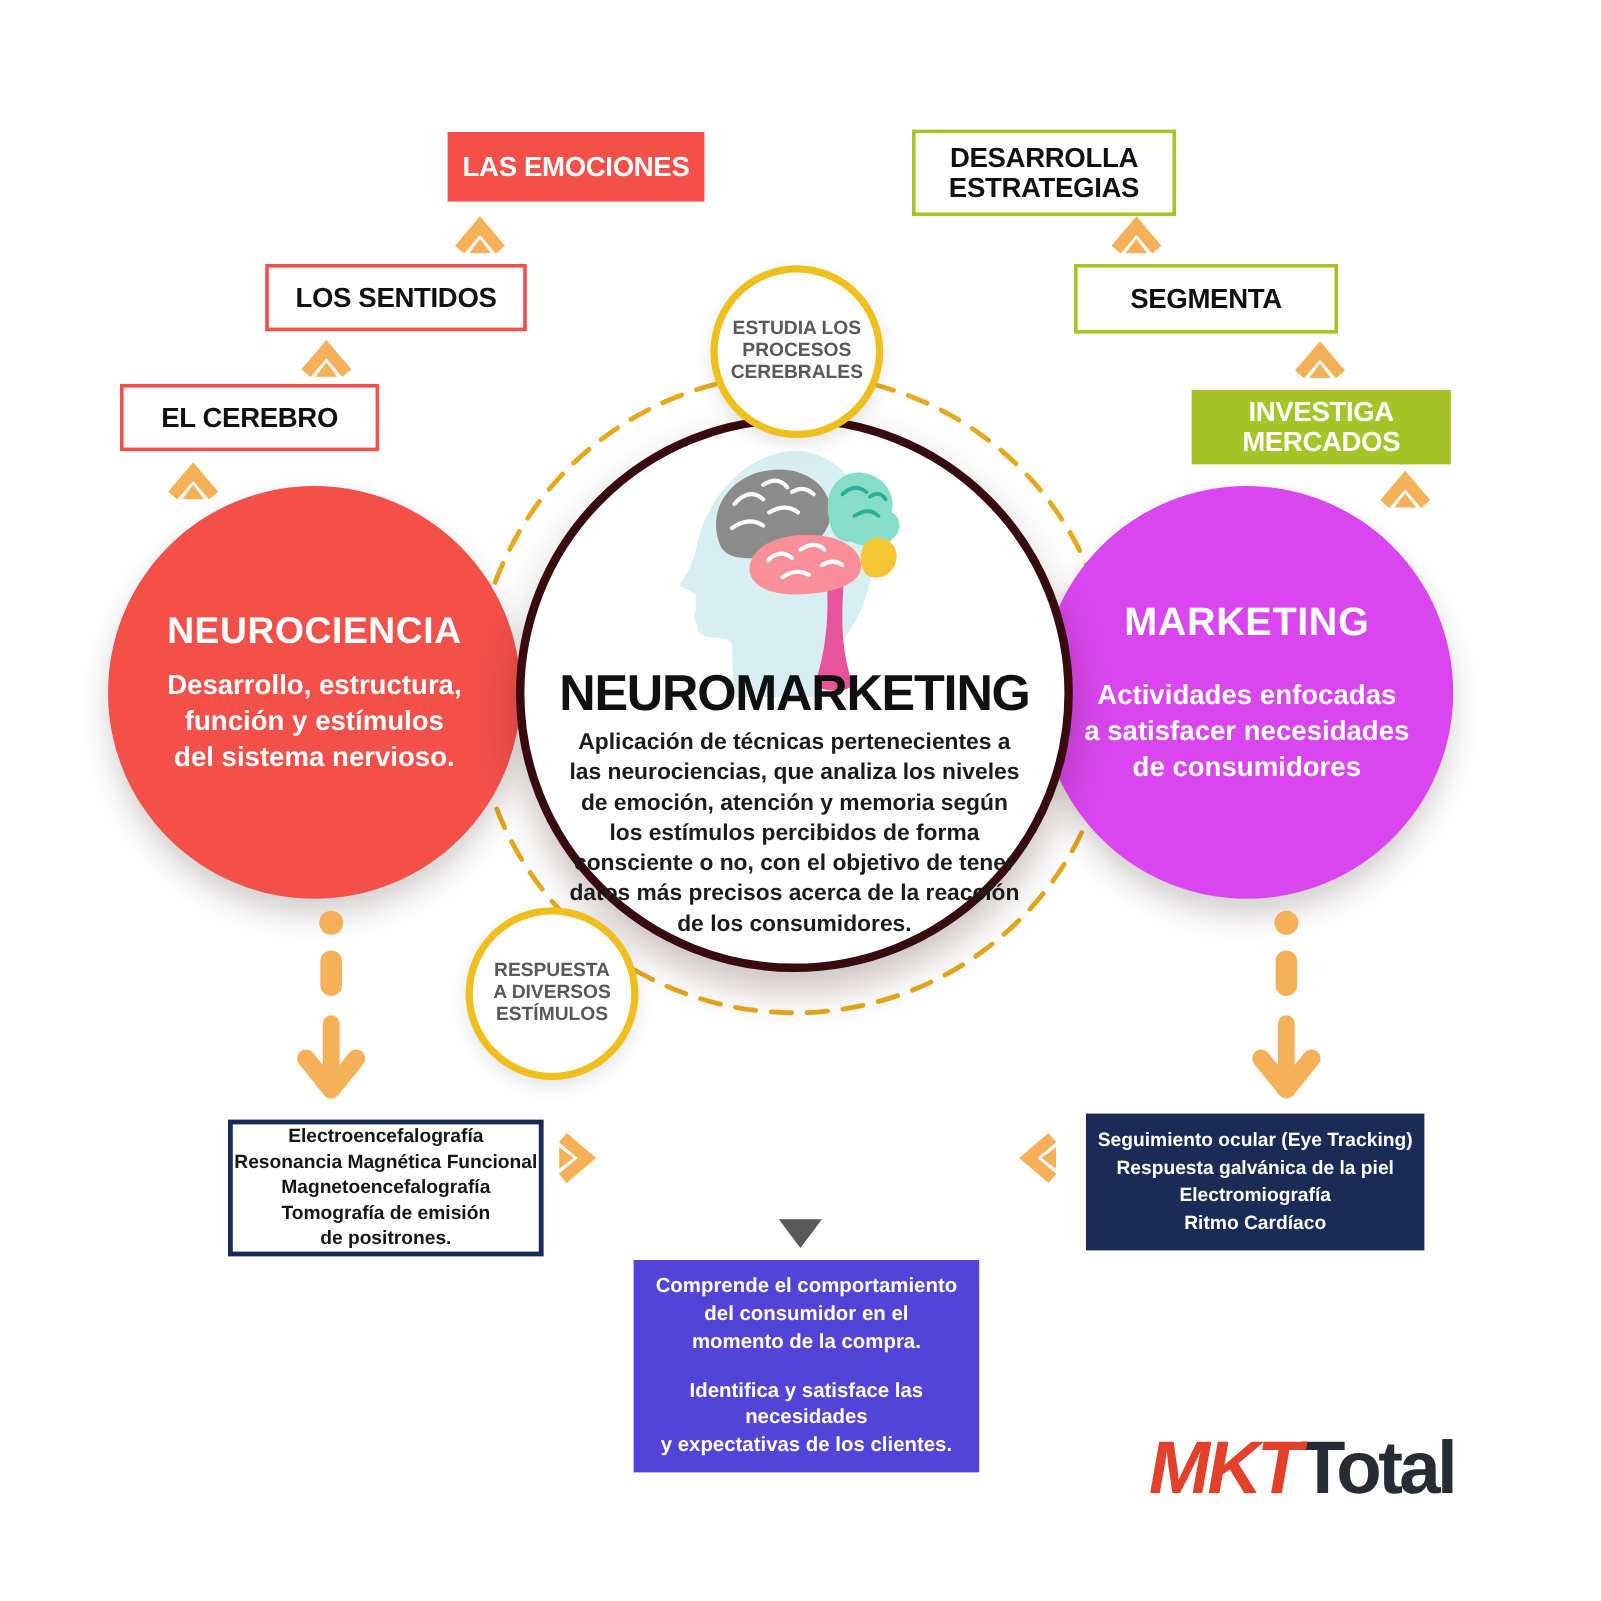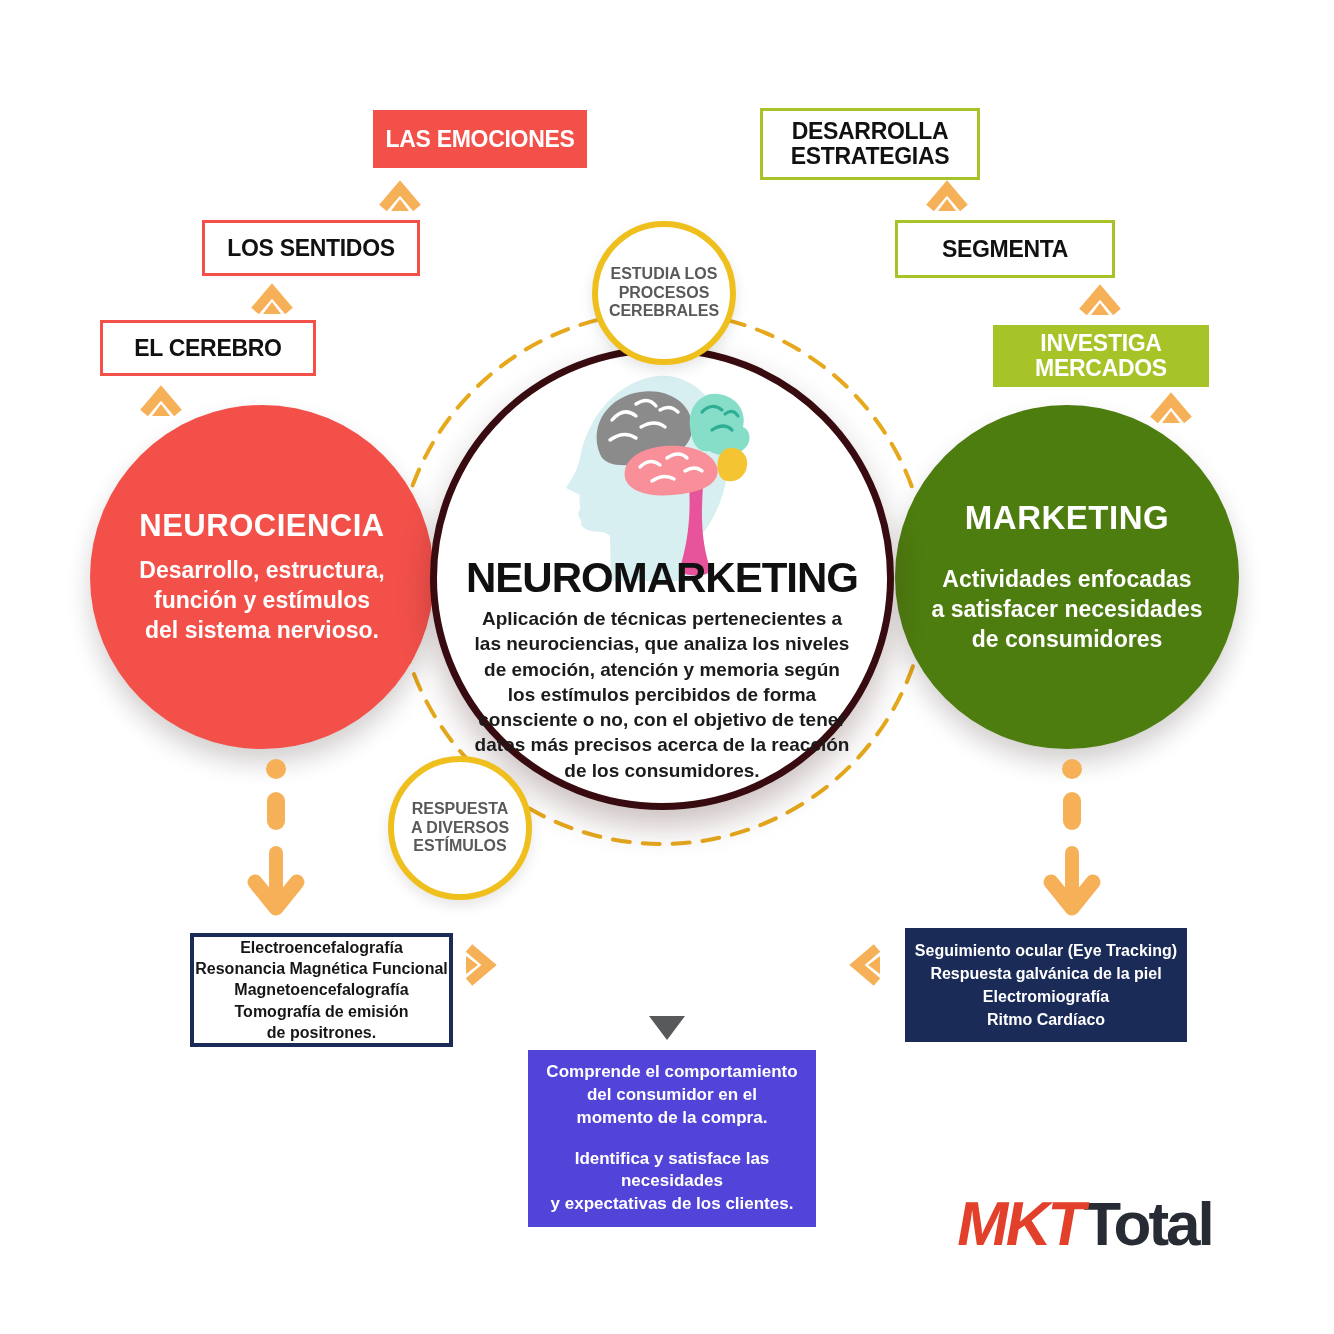--- a/index.html
+++ b/index.html
@@ -23,21 +23,21 @@
   .tag.green-fill{background:#A6C427;color:#fff;border:none;}
   
   .big-circle{
     border-radius:50%;z-index:2;color:#fff;text-align:center;
     display:flex;flex-direction:column;align-items:center;justify-content:center;
     box-shadow:0 14px 24px rgba(40,20,20,.20);
   }
   .big-circle .c-title{font-size:31px;font-weight:800;letter-spacing:.5px;margin-bottom:12px;}
   .big-circle .c-text{font-size:23px;font-weight:700;line-height:1.3;}
   #neuro-circle{left:90px;top:405px;width:344px;height:344px;background:#F3504A;}
-  #mkt-circle{left:895px;top:405px;width:344px;height:344px;background:#4d7c0f;gap:16px;}
+  #mkt-circle{left:867px;top:405px;width:344px;height:344px;background:#d946ef;gap:16px;}
   #main-circle{
     left:430px;top:346px;width:464px;height:464px;box-sizing:border-box;
     border:7px solid #370B10;border-radius:50%;background:#fff;z-index:3;
     box-shadow:0 16px 32px rgba(70,30,30,.28);
   }
   .bubble{
     box-sizing:border-box;width:144px;height:144px;border-radius:50%;
     border:6px solid #EFBF1D;background:#fff;z-index:5;
     font-size:16px;font-weight:800;color:#58595A;line-height:1.18;
     box-shadow:0 6px 14px rgba(0,0,0,.10);
@@ -106,21 +106,21 @@
   </svg>
 
   <svg class="abs" style="left:382px;top:298px;z-index:1" width="560" height="560" viewBox="0 0 560 560">
     <circle cx="280" cy="280" r="266" fill="none" stroke="#E6A81C" stroke-width="4" stroke-dasharray="17 13" stroke-linecap="round"></circle>
   </svg>
 
   <div class="abs tag red-fill preline" style="left:373px;top:110px;width:214px;height:58px;">LAS EMOCIONES</div>
   <svg class="abs chev" style="left:376px;top:175px;" viewBox="0 0 48 42">
       <use href="#sym-chev"></use>
     </svg>
-  <div class="abs tag red-outline preline" style="left:202px;top:220px;width:218px;height:56px;">LOS SENTIDOS</div>
+  <div class="abs tag red-outline preline" style="left:221px;top:220px;width:218px;height:56px;">LOS SENTIDOS</div>
   <svg class="abs chev" style="left:248px;top:278px;" viewBox="0 0 48 42">
       <use href="#sym-chev"></use>
     </svg>
   <div class="abs tag red-outline preline" style="left:100px;top:320px;width:216px;height:56px;">EL CEREBRO</div>
   <svg class="abs chev" style="left:137px;top:380px;" viewBox="0 0 48 42">
       <use href="#sym-chev"></use>
     </svg>
 
   <div class="abs tag green-outline preline" style="left:760px;top:108px;width:220px;height:72px;">DESARROLLA
 ESTRATEGIAS</div>

